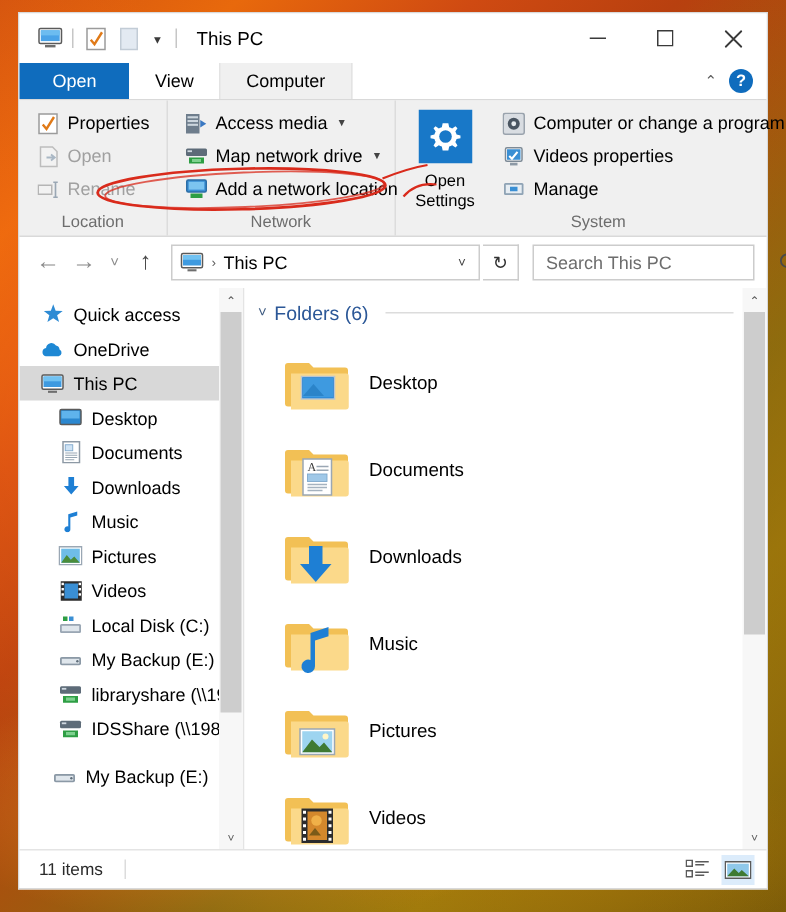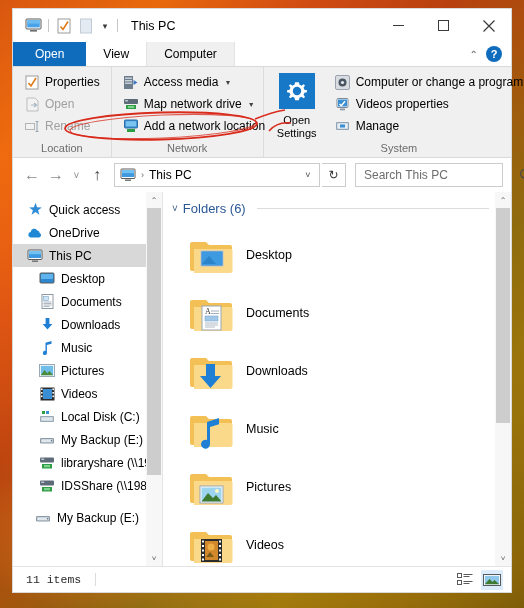--- a/index.html
+++ b/index.html
@@ -281,21 +281,21 @@
 
   
   .statusbar {
     height: 26px;
     border-top: 1px solid #e4e4e4;
     background: #ffffff;
     display: flex; align-items: center;
     padding: 0 8px 0 13px;
     flex: 0 0 auto;
   }
-  .status-txt { font-size: 11.5px; color: #2a2a2a; font-family: Liberation Mono, monospace; }
+  .status-txt { font-size: 11.5px; color: #2a2a2a; }
   .status-sep { width: 1px; height: 13px; background: #dcdcdc; margin-left: 14px; }
   .status-views { margin-left: auto; display: flex; gap: 5px; align-items: center; }
   .vbtn {
     width: 22px; height: 20px;
     display: flex; align-items: center; justify-content: center;
   }
   .vbtn.active { background: #dcecfb; }
 </style>
 </head>
 <body>

